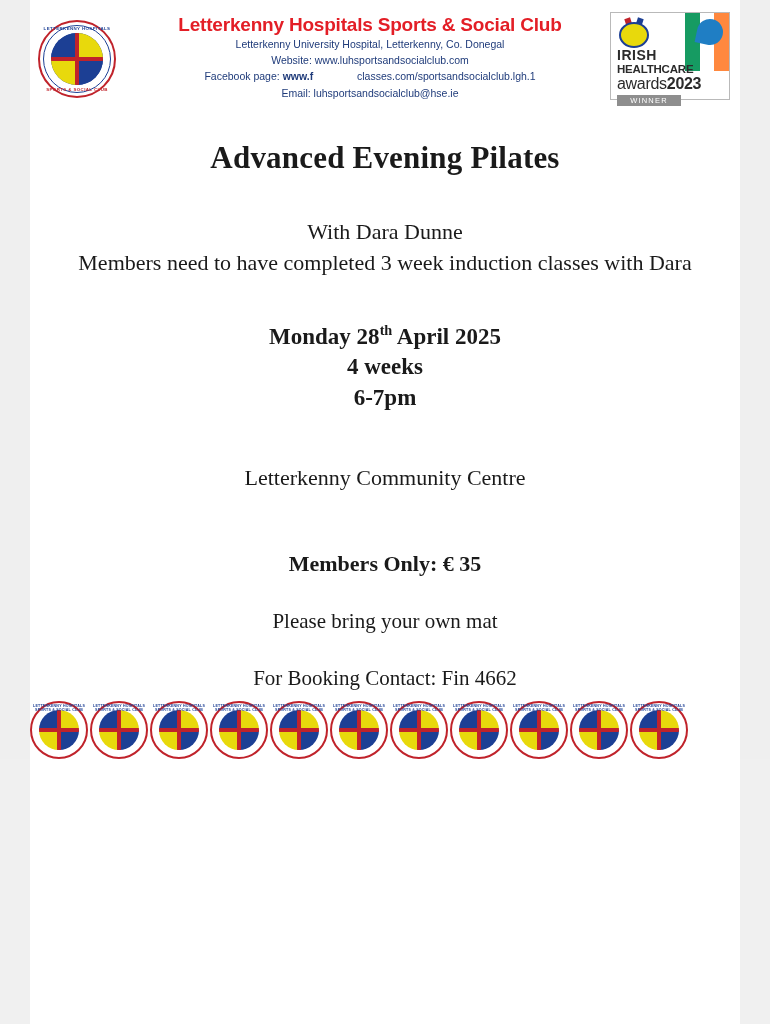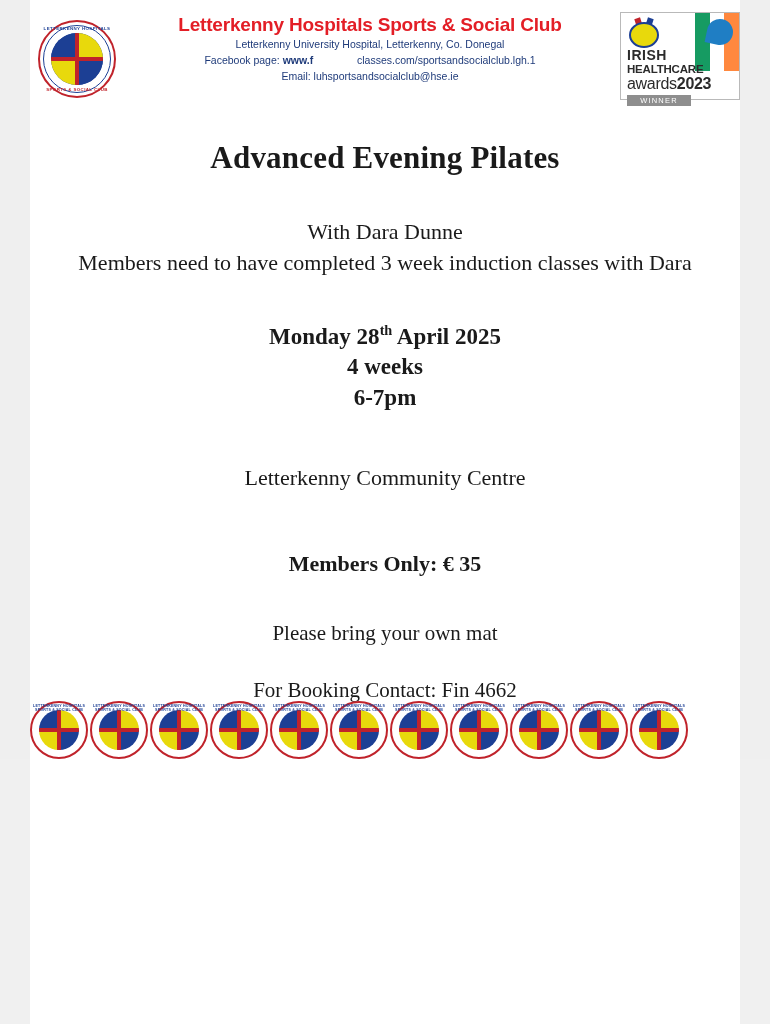--- a/index.html
+++ b/index.html
@@ -135,21 +135,21 @@
     font-size: 10.5px;
     color: #1f3b7a;
     line-height: 1.55;
   }
   .club-line .lbl { color: #1f3b7a; }
   .club-line .bold { font-weight: bold; }
   .club-line .gap { display: inline-block; width: 38px; }
 
   .award {
     position: absolute;
-    right: 0;
+    right: 10px;
     top: 12px;
     width: 120px;
     height: 88px;
     border: 1px solid #b9b9b9;
     background: #ffffff;
     box-sizing: border-box;
   }
   .award-inner {
     position: relative;
     width: 100%;
@@ -276,21 +276,21 @@
     margin-top: 52px;
     font-size: 22px;
     font-weight: normal;
   }
   .price {
     margin-top: 60px;
     font-size: 22px;
     font-weight: bold;
   }
   .mat {
-    margin-top: 44px;
+    margin-top: 32px;
     font-size: 21px;
   }
   .booking {
     margin-top: 32px;
     font-size: 21px;
   }
 
   
   .footer-strip {
     position: absolute;
@@ -380,20 +380,24 @@
           <div class="crest-cross-v"></div>
           <div class="crest-cross-h"></div>
         </div>
         <div class="crest-text-top">LETTERKENNY HOSPITALS</div>
         <div class="crest-text-bot">SPORTS &amp; SOCIAL CLUB</div>
       </div>
 
       <div class="header-center">
         <div class="club-title">Letterkenny Hospitals Sports &amp; Social Club</div>
         <div class="club-line">Letterkenny University Hospital, Letterkenny, Co. Donegal</div>
+        <div class="club-line">
+          <span class="lbl">Website:</span>
+          <span>www.luhsportsandsocialclub.com</span>
+        </div>
         <div class="club-line">
           <span class="lbl">Facebook page:</span>
           <span class="bold">www.f</span>
           <span class="gap"></span>
           <span>classes.com/sportsandsocialclub.lgh.1</span>
         </div>
         <div class="club-line">
           <span class="lbl">Email:</span>
           <span>luhsportsandsocialclub@hse.ie</span>
         </div>

